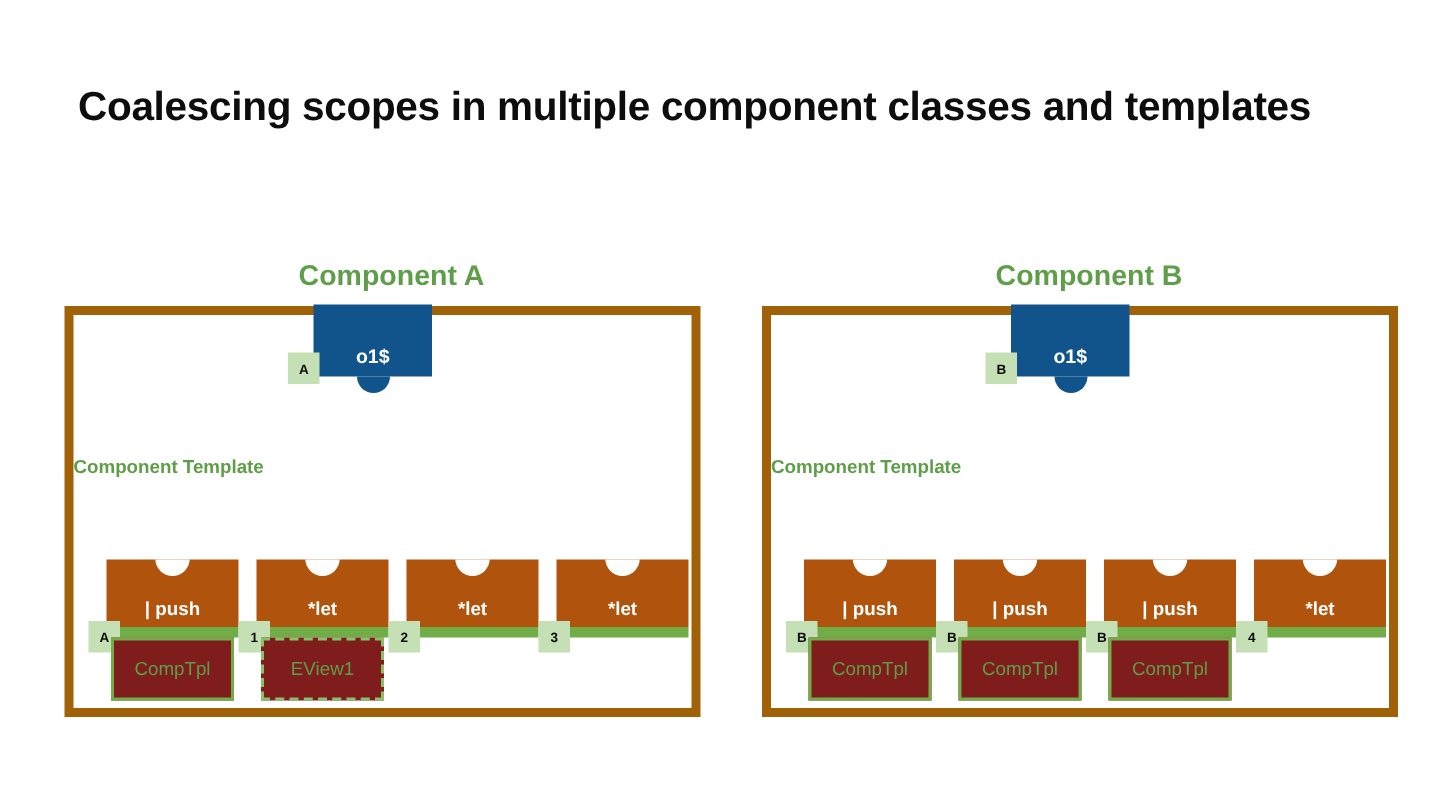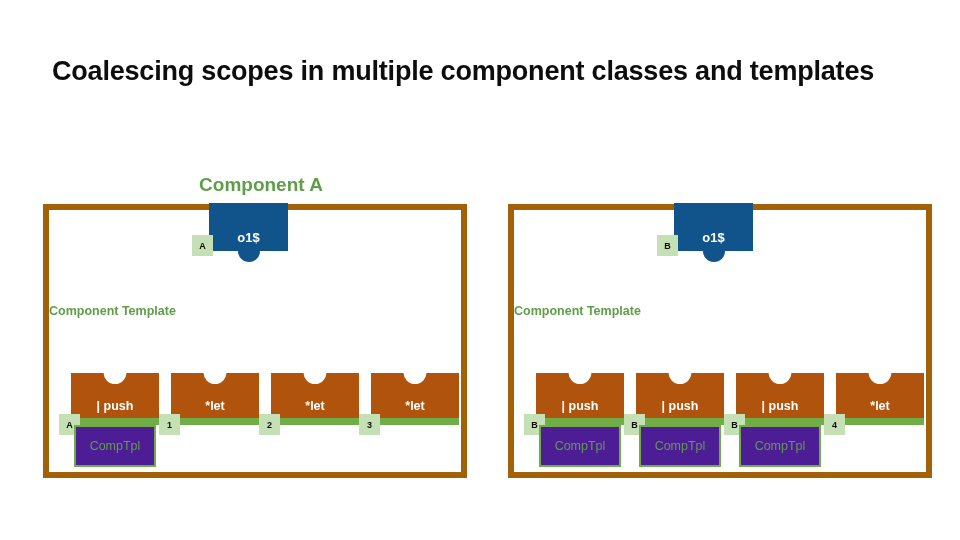--- a/index.html
+++ b/index.html
@@ -185,21 +185,21 @@
     top: 52px;
     left: 3px;
     width: 82px;
     height: 42px;
     box-sizing: border-box;
     display: flex;
     align-items: center;
     justify-content: center;
     font-size: 12.5px;
     color: #5F9E49;
-    background: #4c1d95;
+    background: #7f1d1d;
   }
   .view-box.solid {
     border: 2px solid #70AD47;
   }
   .view-box.dashed {
     border: 2px dashed #89C06A;
   }
 </style>
 </head>
 <body>
@@ -231,20 +231,21 @@
       <div class="view-box solid">CompTpl</div>
     </div>
 
     <div class="card" style="left: 122px;">
       <div class="card-head">
         <div class="card-notch"></div>
         <div class="card-head-label">*let</div>
       </div>
       <div class="card-bar"></div>
       <div class="badge card-badge">1</div>
+      <div class="view-box dashed">EView1</div>
     </div>
 
     <div class="card" style="left: 222px;">
       <div class="card-head">
         <div class="card-notch"></div>
         <div class="card-head-label">*let</div>
       </div>
       <div class="card-bar"></div>
       <div class="badge card-badge">2</div>
     </div>
@@ -255,20 +256,21 @@
         <div class="card-head-label">*let</div>
       </div>
       <div class="card-bar"></div>
       <div class="badge card-badge">3</div>
     </div>
 
   </div>
 
   <div class="panel b">
 
+    <div class="panel-title">Component B</div>
 
     <div class="template-label">Component Template</div>
 
     <div class="obs-node" style="left: 160px;">
       <div class="obs-box"></div>
       <div class="obs-nub"></div>
       <div class="obs-label">o1$</div>
       <div class="badge obs-badge">B</div>
     </div>
 

